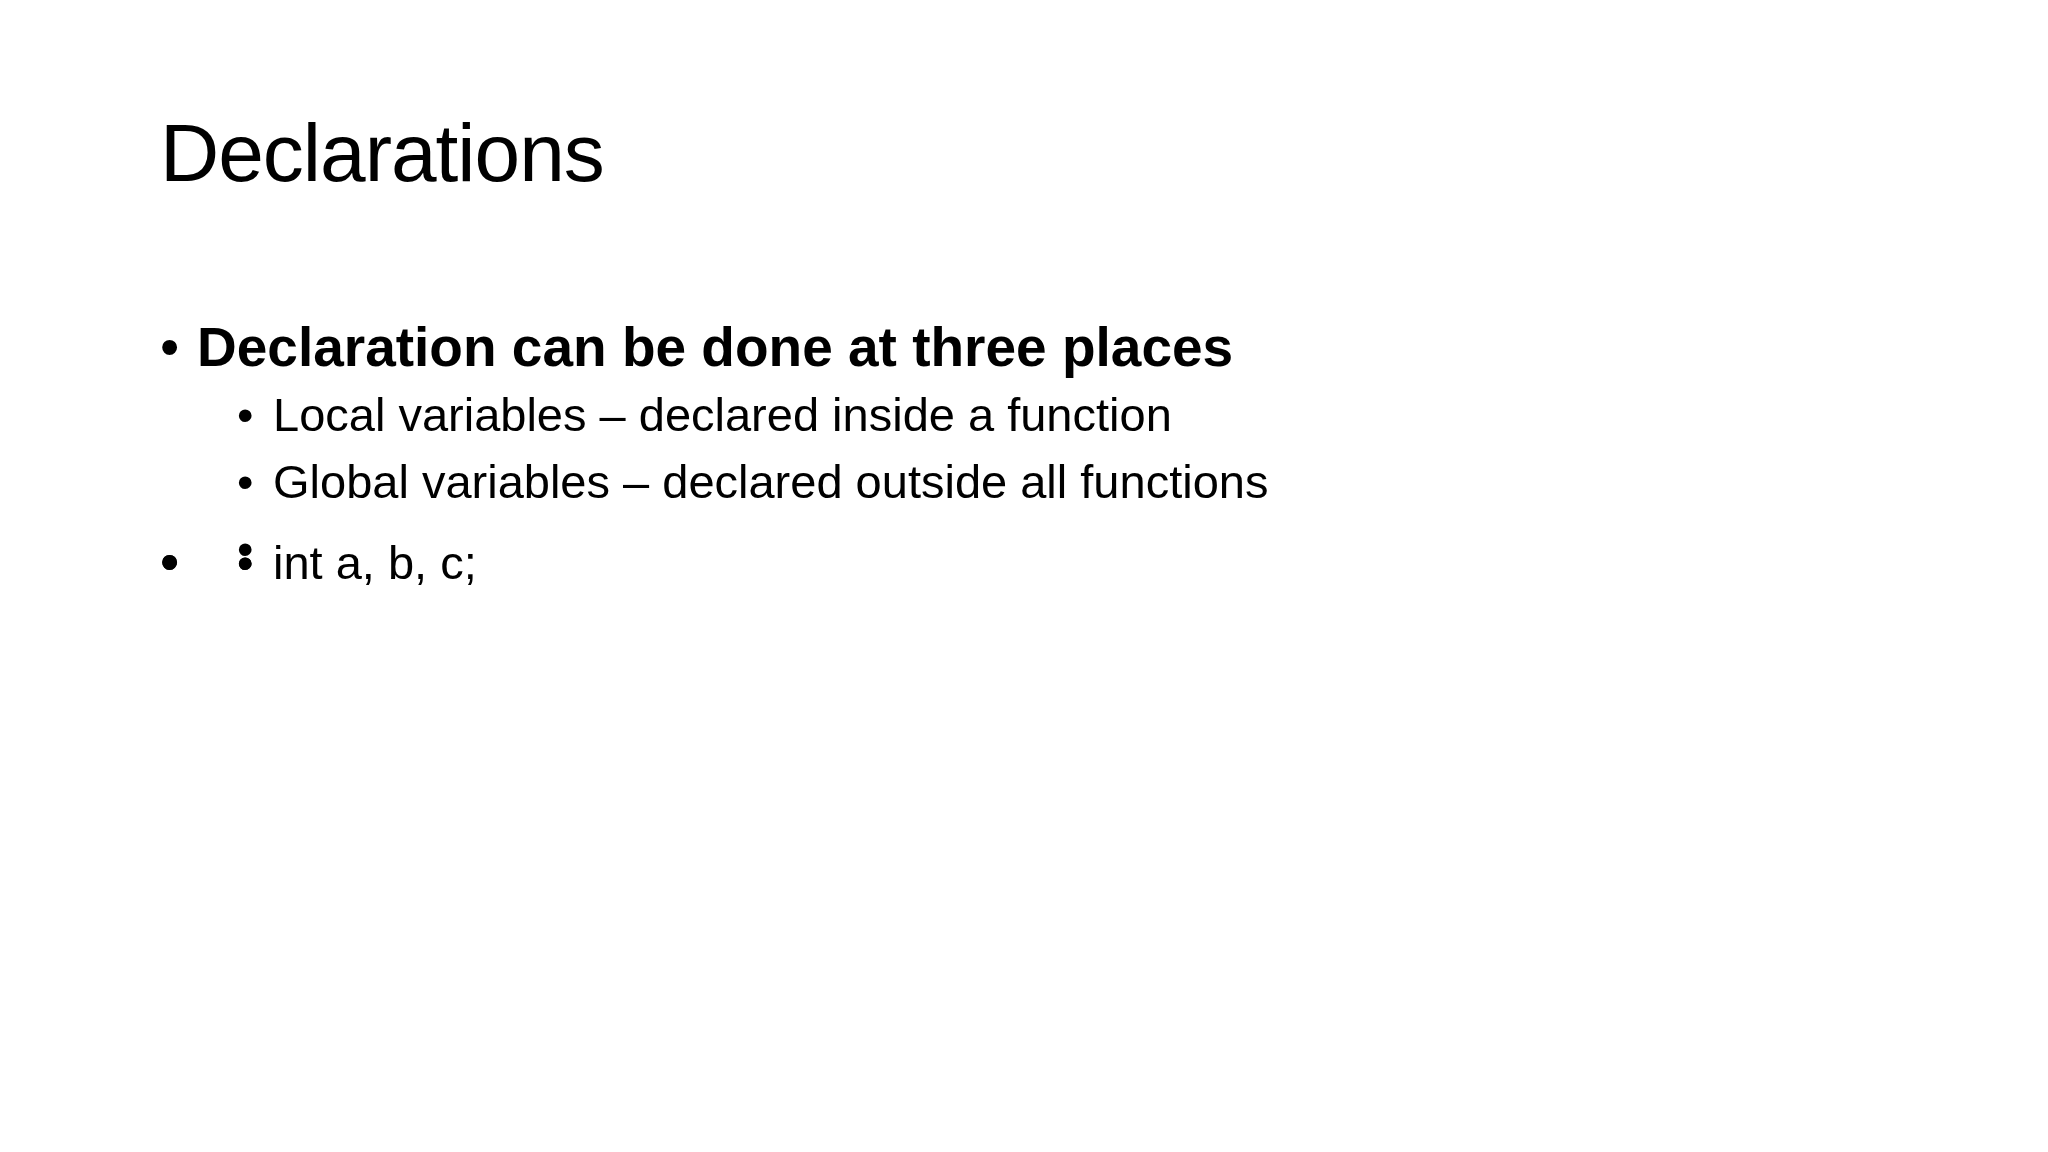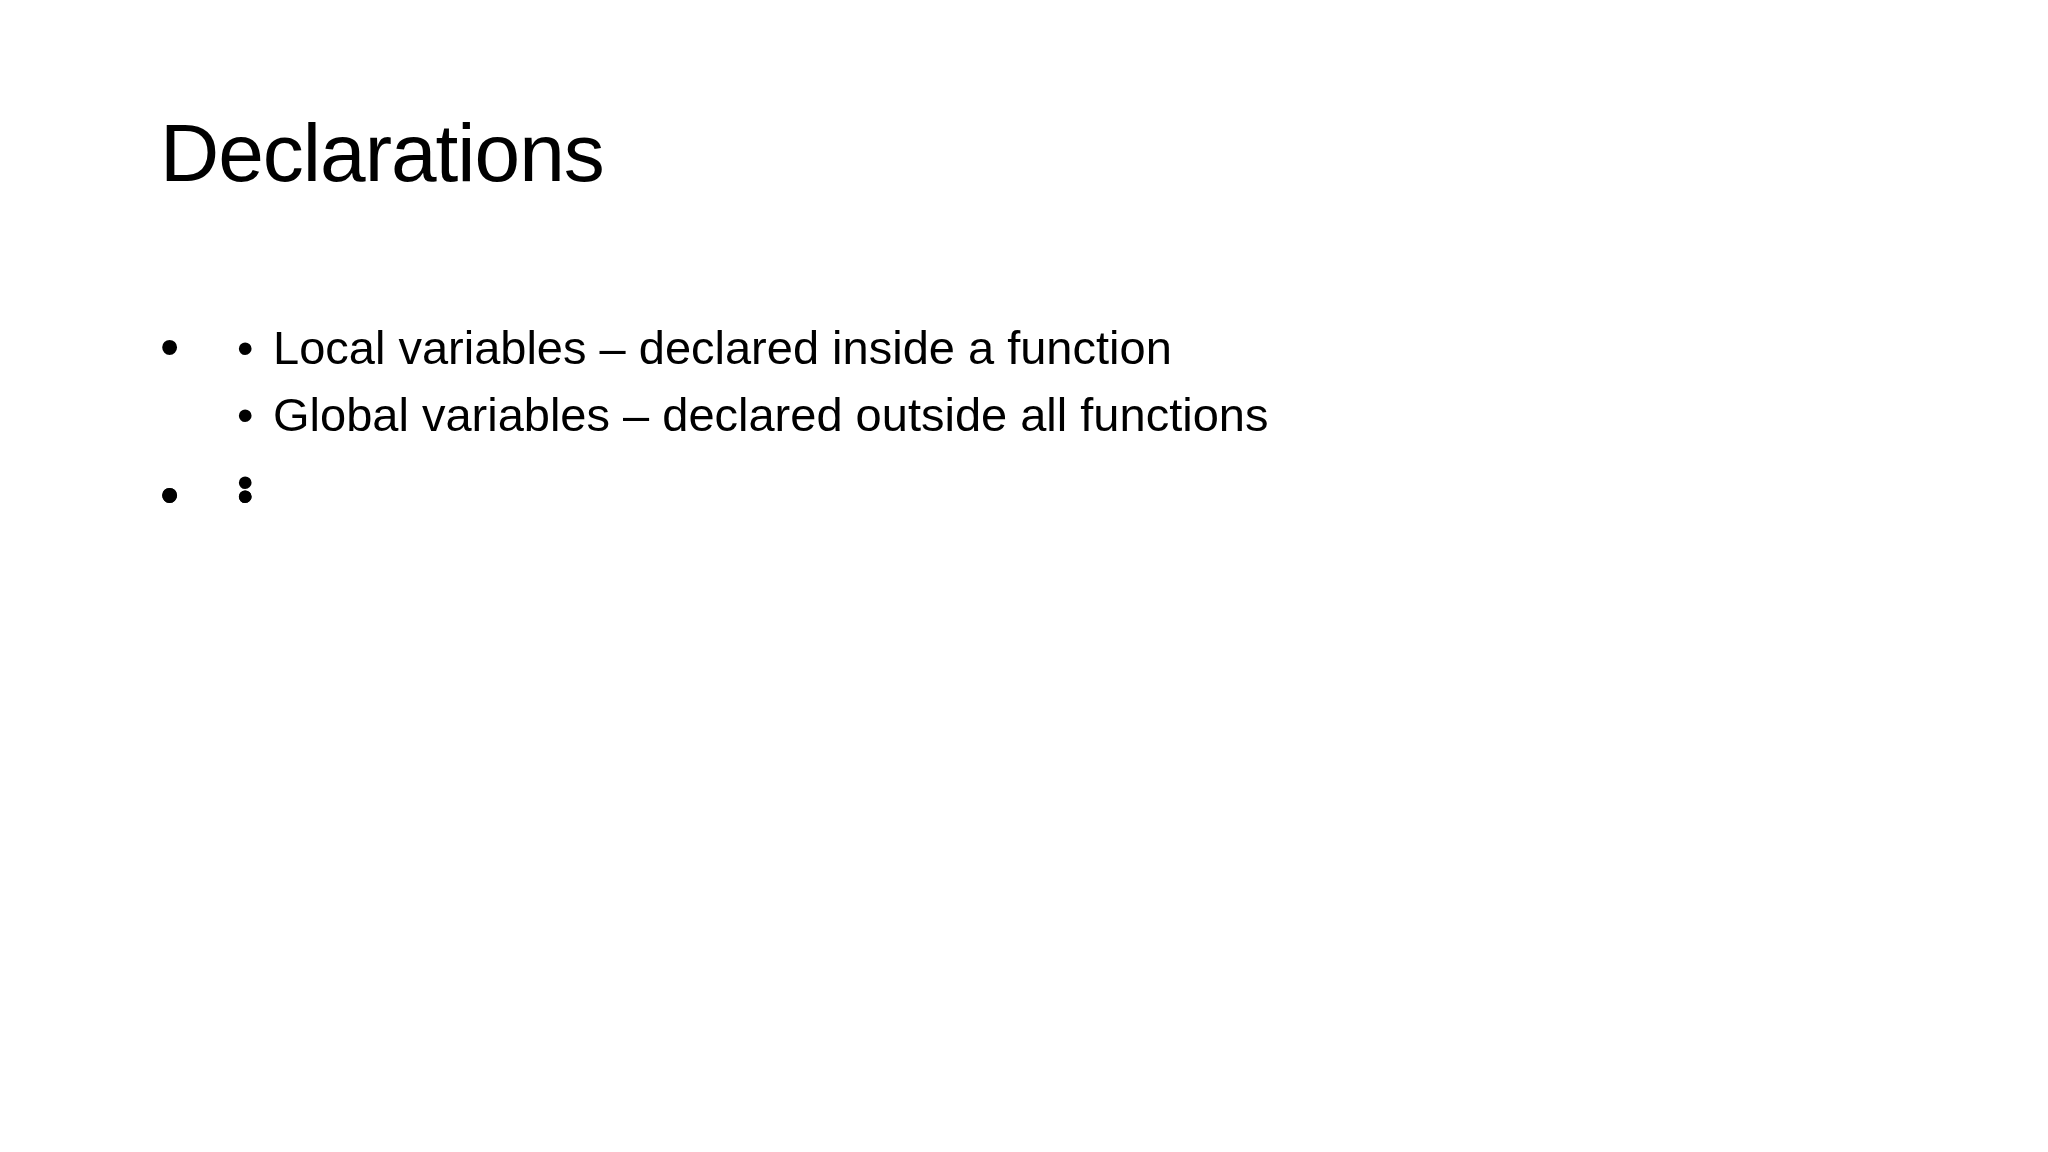--- a/index.html
+++ b/index.html
@@ -65,21 +65,21 @@
 </head>
 <body>
 
 <div class="slide">
 
   <h1 class="slide-title">Declarations</h1>
 
   <div class="content">
 
     <div class="bullet-line level1">
-      <span class="marker">•</span>
+      <span class="marker">•</span><span>Declaration can be done at three places</span>
     </div>
     <div class="bullet-line level2">
       <span class="marker">•</span><span>Local variables – declared inside a function</span>
     </div>
     <div class="bullet-line level2">
       <span class="marker">•</span><span>Global variables – declared outside all functions</span>
     </div>
     <div class="bullet-line level2">
       <span class="marker">•</span>
     </div>
@@ -88,17 +88,17 @@
       <span class="marker">•</span>
     </div>
     <div class="bullet-line level2">
       <span class="marker">•</span>
     </div>
 
     <div class="bullet-line level1">
       <span class="marker">•</span>
     </div>
     <div class="bullet-line level2">
-      <span class="marker">•</span>
+      <span class="marker">•</span><span>int a, b, c;</span>
     </div>
 
   </div>
 </div>
 
 </body></html>

